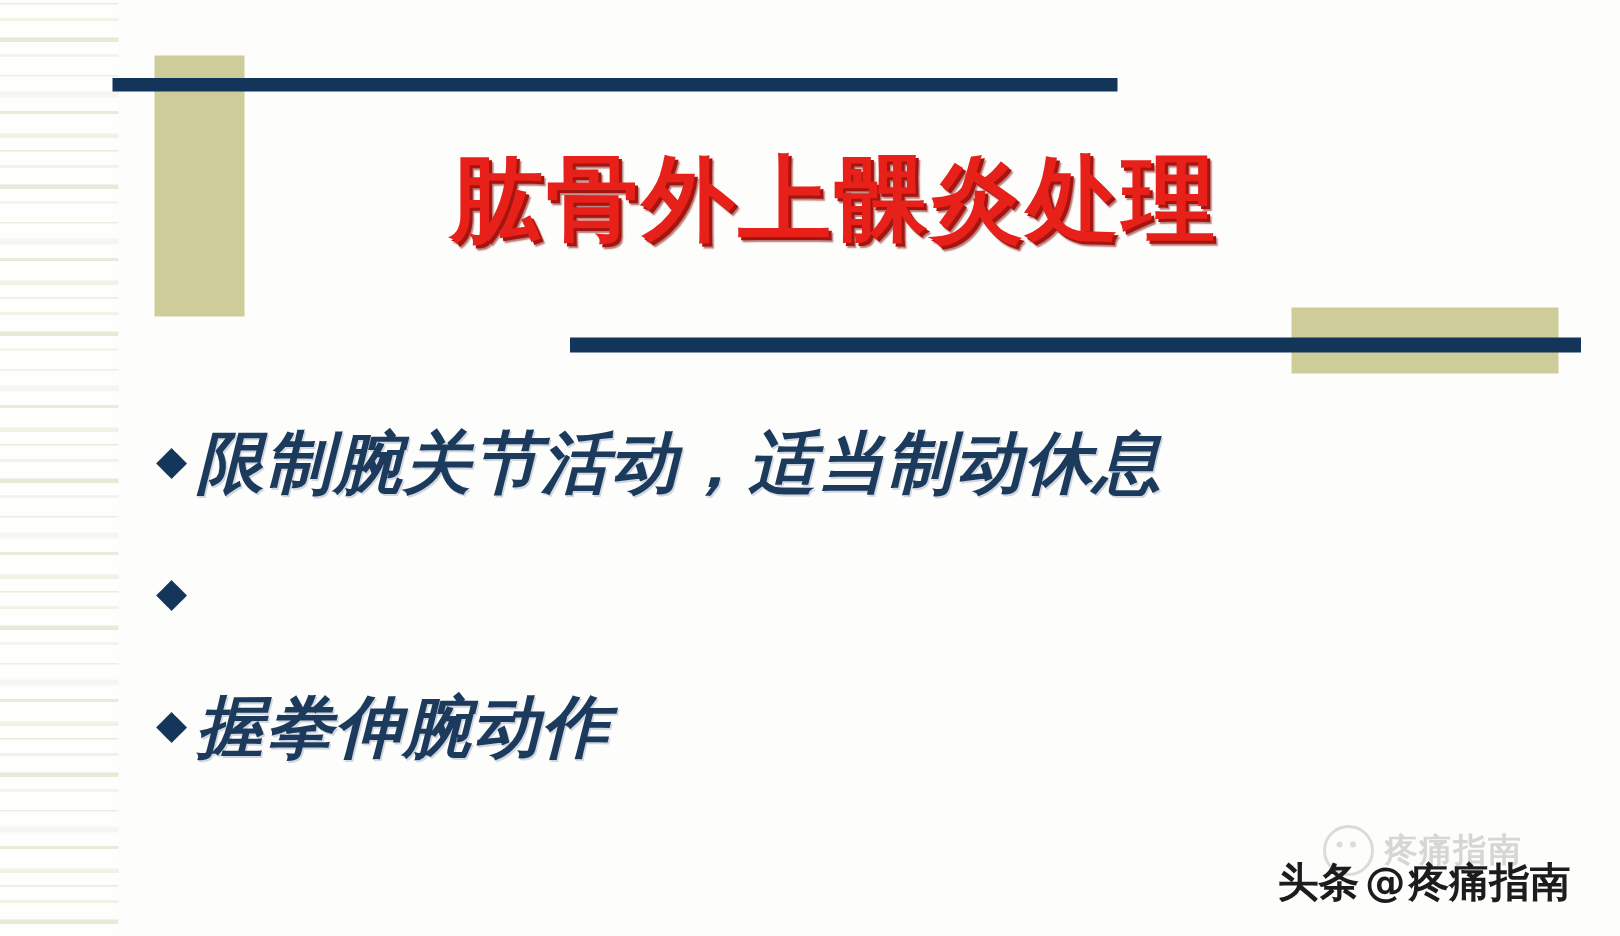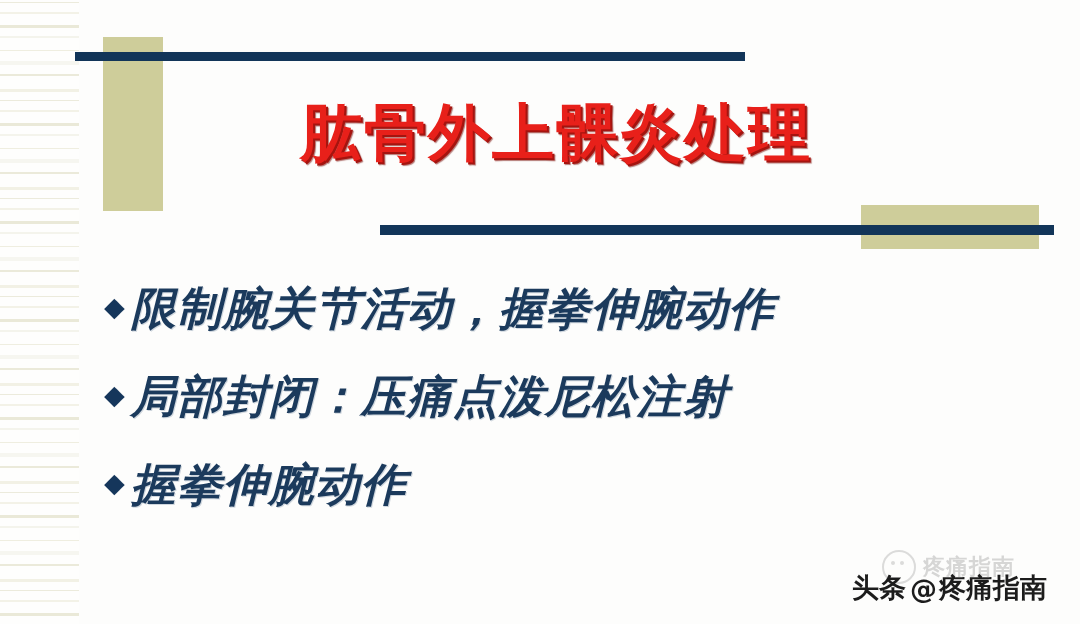--- a/index.html
+++ b/index.html
@@ -222,26 +222,25 @@
 
   <div class="navy-rule" id="rule-top"></div>
   <div class="navy-rule" id="rule-middle"></div>
 
   <div id="slide-title">肱骨外上髁炎处理</div>
 
   <div id="bullet-list">
 
     <div class="bullet-row">
       <span class="bullet-marker">◆</span>
-      <span class="bullet-text">限制腕关节活动，握拳伸腕动作</span>
+      <span class="bullet-text">限制腕关节活动，适当制动休息</span>
     </div>
 
     <div class="bullet-row">
       <span class="bullet-marker">◆</span>
-      <span class="bullet-text">局部封闭：压痛点泼尼松注射</span>
     </div>
 
     <div class="bullet-row">
       <span class="bullet-marker">◆</span>
       <span class="bullet-text">握拳伸腕动作</span>
     </div>
 
   </div>
 
   <div id="watermark">

